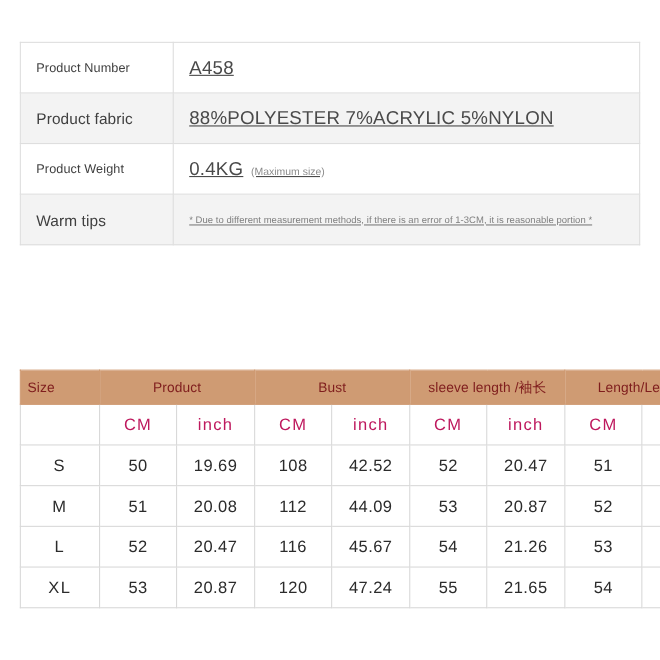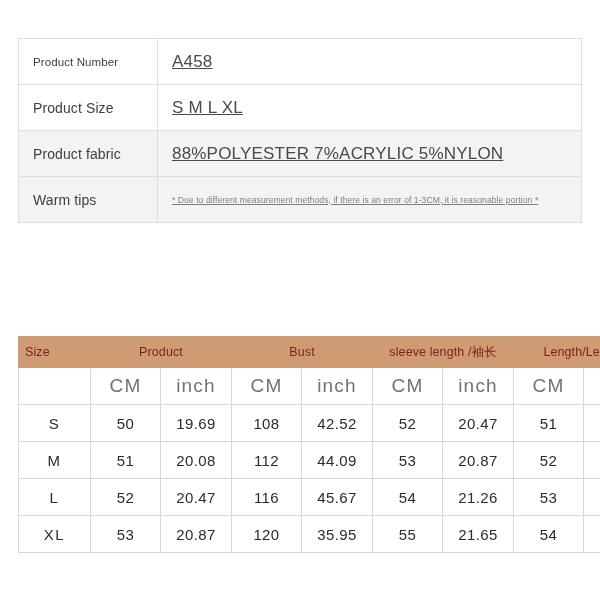--- a/index.html
+++ b/index.html
@@ -98,22 +98,22 @@
     font-weight: 400;
     height: 28px;
     letter-spacing: .1px;
   }
   .size-table thead.group th.size-head {
     text-align: left;
     padding-left: 6px;
   }
   .size-table tr.units td {
     height: 34px;
-    font-size: 19px;
-    color: #737373;
+    font-size: 15px;
+    color: #be185d;
     letter-spacing: 1.2px;
   }
   .size-table tbody td {
     height: 34px;
     font-size: 15px;
     color: #2b2b2b;
     letter-spacing: .4px;
   }
   .size-table td.sz {
     letter-spacing: 1.5px;
@@ -126,27 +126,27 @@
 <body>
 
 <div class="page">
 
   <table class="spec-table">
     <tbody>
       <tr class="row-h1">
         <td class="label">Product Number</td>
         <td class="value">A458</td>
       </tr>
-      <tr class="row-h1">
-        <td class="label big">Product Size</td>
-        <td class="value">S M L XL</td>
-      </tr>
       <tr class="row-h2 alt">
         <td class="label big">Product fabric</td>
         <td class="value">88%POLYESTER 7%ACRYLIC 5%NYLON</td>
+      </tr>
+      <tr class="row-h1">
+        <td class="label">Product Weight</td>
+        <td class="value"><span>0.4KG</span><span class="sub-note">(Maximum size)</span></td>
       </tr>
       <tr class="row-h2 alt">
         <td class="label big">Warm tips</td>
         <td class="value tiny">* Due to different measurement methods, if there is an error of 1-3CM, it is reasonable portion *</td>
       </tr>
     </tbody>
   </table>
 
   <table class="size-table">
     <colgroup>
@@ -216,21 +216,21 @@
         <td>21.26</td>
         <td>53</td>
         <td>20.87</td>
       </tr>
 
       <tr>
         <td class="sz">XL</td>
         <td>53</td>
         <td>20.87</td>
         <td>120</td>
-        <td>35.95</td>
+        <td>47.24</td>
         <td>55</td>
         <td>21.65</td>
         <td>54</td>
         <td>21.26</td>
       </tr>
     </tbody>
   </table>
 
 </div>
 

